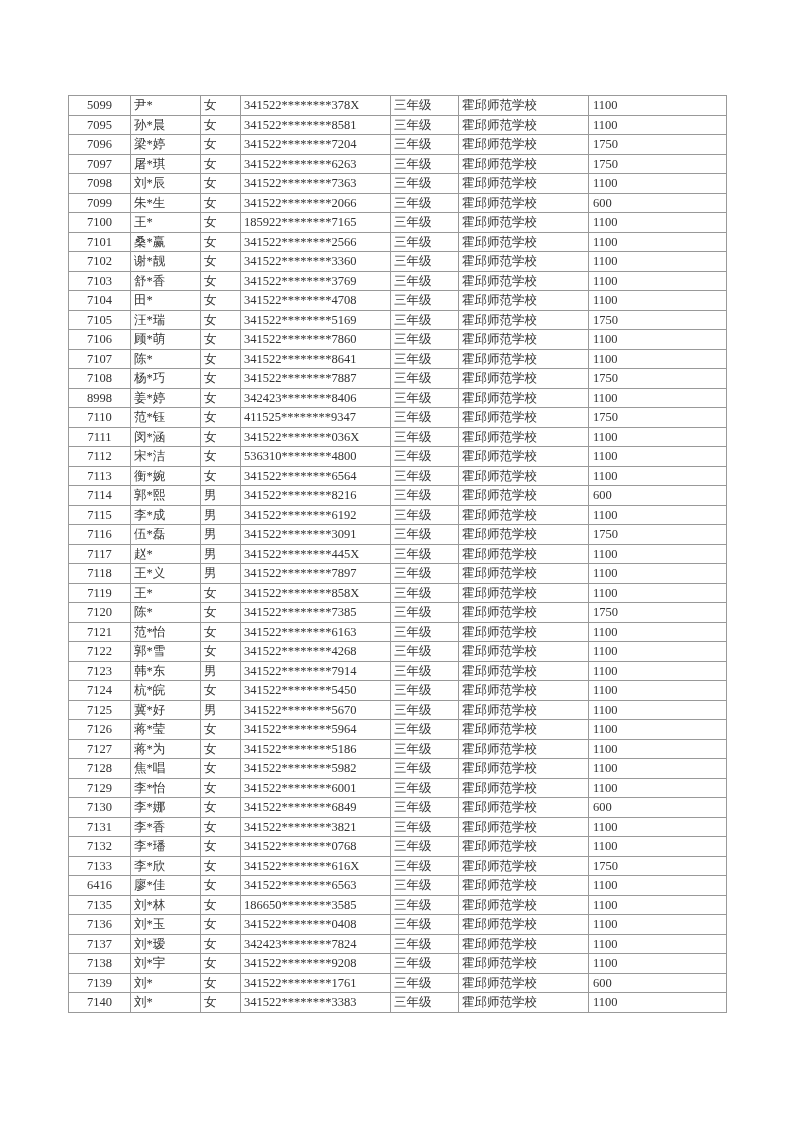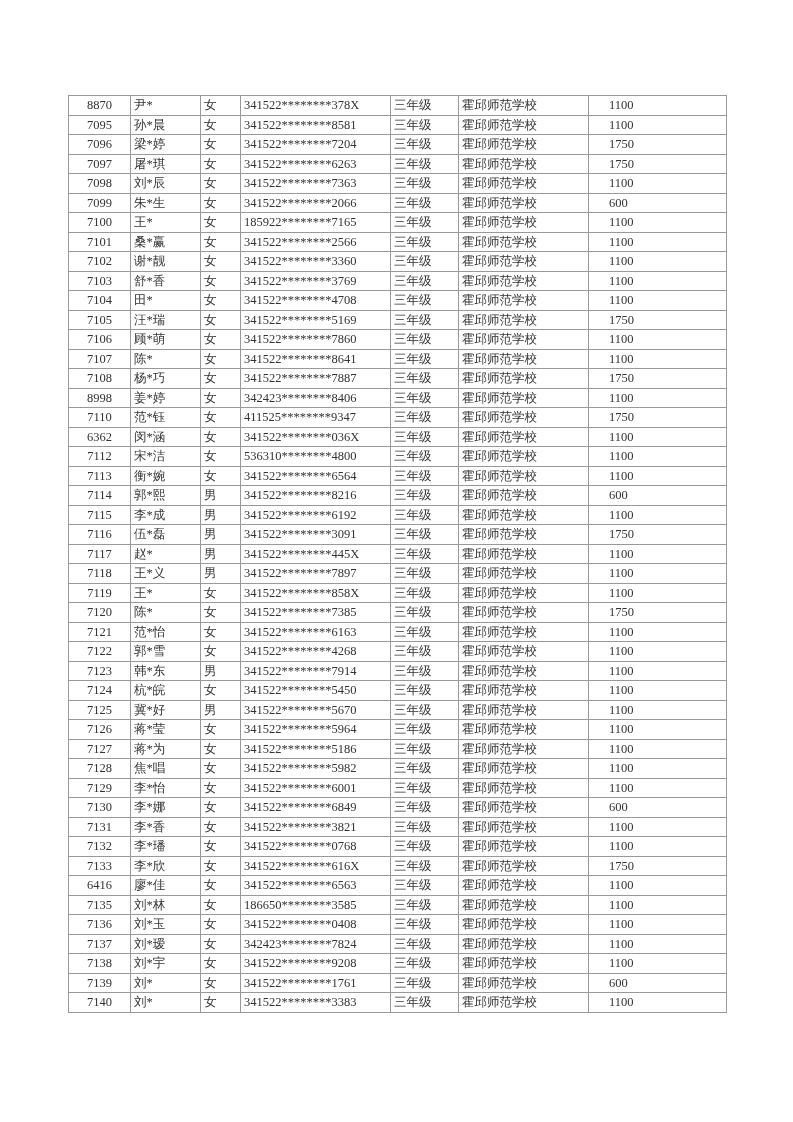--- a/index.html
+++ b/index.html
@@ -31,21 +31,21 @@
     padding: 0 3px;
     white-space: nowrap;
     overflow: hidden;
     text-align: left;
     vertical-align: middle;
   }
   table.roster td.col-serial {
     text-align: center;
   }
   table.roster td.col-amount {
-    padding-left: 20px;
+    padding-left: 4px;
   }
   col.c-serial  { width: 62px; }
   col.c-name    { width: 70px; }
   col.c-gender  { width: 40px; }
   col.c-idnum   { width: 150px; }
   col.c-grade   { width: 68px; }
   col.c-school  { width: 130px; }
   col.c-amount  { width: 138px; }
 </style>
 </head>
@@ -57,21 +57,21 @@
       <col class="c-serial">
       <col class="c-name">
       <col class="c-gender">
       <col class="c-idnum">
       <col class="c-grade">
       <col class="c-school">
       <col class="c-amount">
     </colgroup>
     <tbody>
         <tr>
-          <td class="col-serial">8870</td>
+          <td class="col-serial">5099</td>
           <td class="col-name">尹*</td>
           <td class="col-gender">女</td>
           <td class="col-id_number">341522********378X</td>
           <td class="col-grade">三年级</td>
           <td class="col-school">霍邱师范学校</td>
           <td class="col-amount">1100</td>
         </tr>
         <tr>
           <td class="col-serial">7095</td>
           <td class="col-name">孙*晨</td>
@@ -210,21 +210,21 @@
         <tr>
           <td class="col-serial">7110</td>
           <td class="col-name">范*钰</td>
           <td class="col-gender">女</td>
           <td class="col-id_number">411525********9347</td>
           <td class="col-grade">三年级</td>
           <td class="col-school">霍邱师范学校</td>
           <td class="col-amount">1750</td>
         </tr>
         <tr>
-          <td class="col-serial">6362</td>
+          <td class="col-serial">7111</td>
           <td class="col-name">闵*涵</td>
           <td class="col-gender">女</td>
           <td class="col-id_number">341522********036X</td>
           <td class="col-grade">三年级</td>
           <td class="col-school">霍邱师范学校</td>
           <td class="col-amount">1100</td>
         </tr>
         <tr>
           <td class="col-serial">7112</td>
           <td class="col-name">宋*洁</td>

